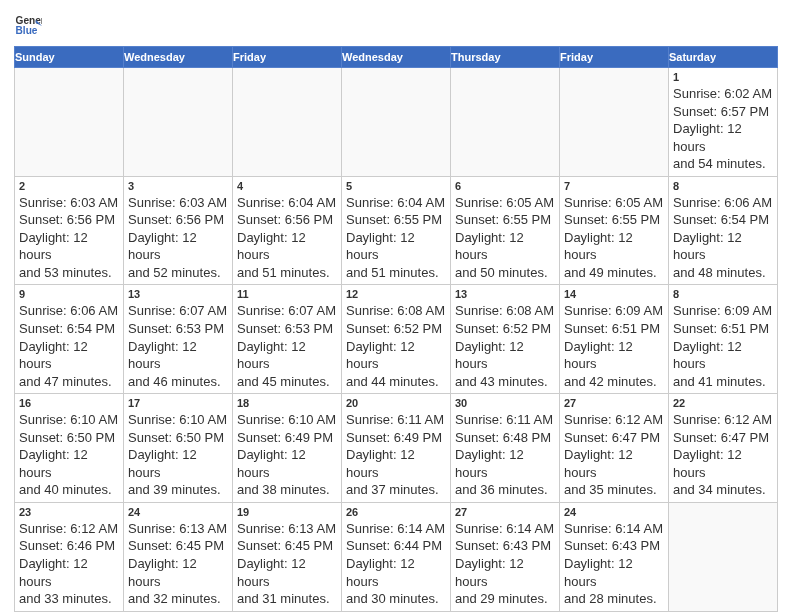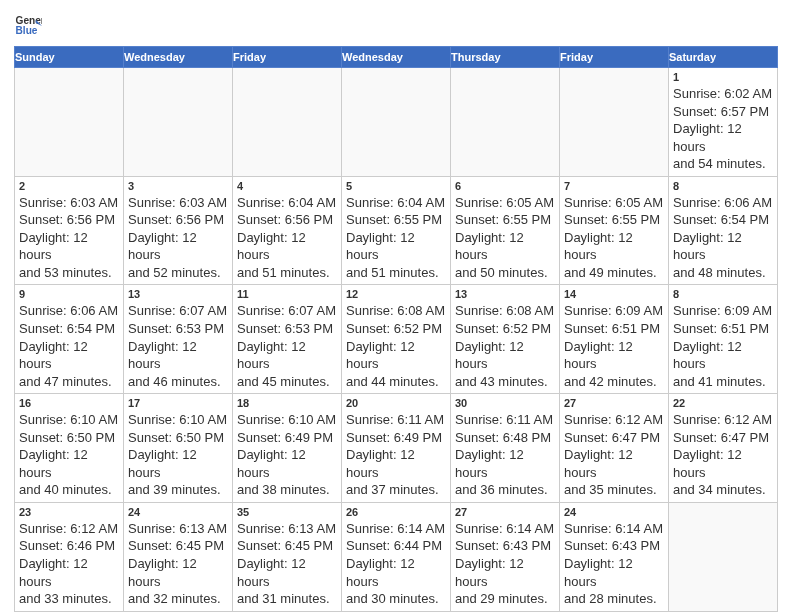--- a/index.html
+++ b/index.html
@@ -294,21 +294,21 @@
 and 33 minutes.</div>
           </td>
           <td class="day-cell">
             <div class="day-number">24</div>
             <div class="day-info" style="white-space: pre-line;">Sunrise: 6:13 AM
 Sunset: 6:45 PM
 Daylight: 12 hours
 and 32 minutes.</div>
           </td>
           <td class="day-cell">
-            <div class="day-number">35</div>
+            <div class="day-number">19</div>
             <div class="day-info" style="white-space: pre-line;">Sunrise: 6:13 AM
 Sunset: 6:45 PM
 Daylight: 12 hours
 and 31 minutes.</div>
           </td>
           <td class="day-cell">
             <div class="day-number">26</div>
             <div class="day-info" style="white-space: pre-line;">Sunrise: 6:14 AM
 Sunset: 6:44 PM
 Daylight: 12 hours

